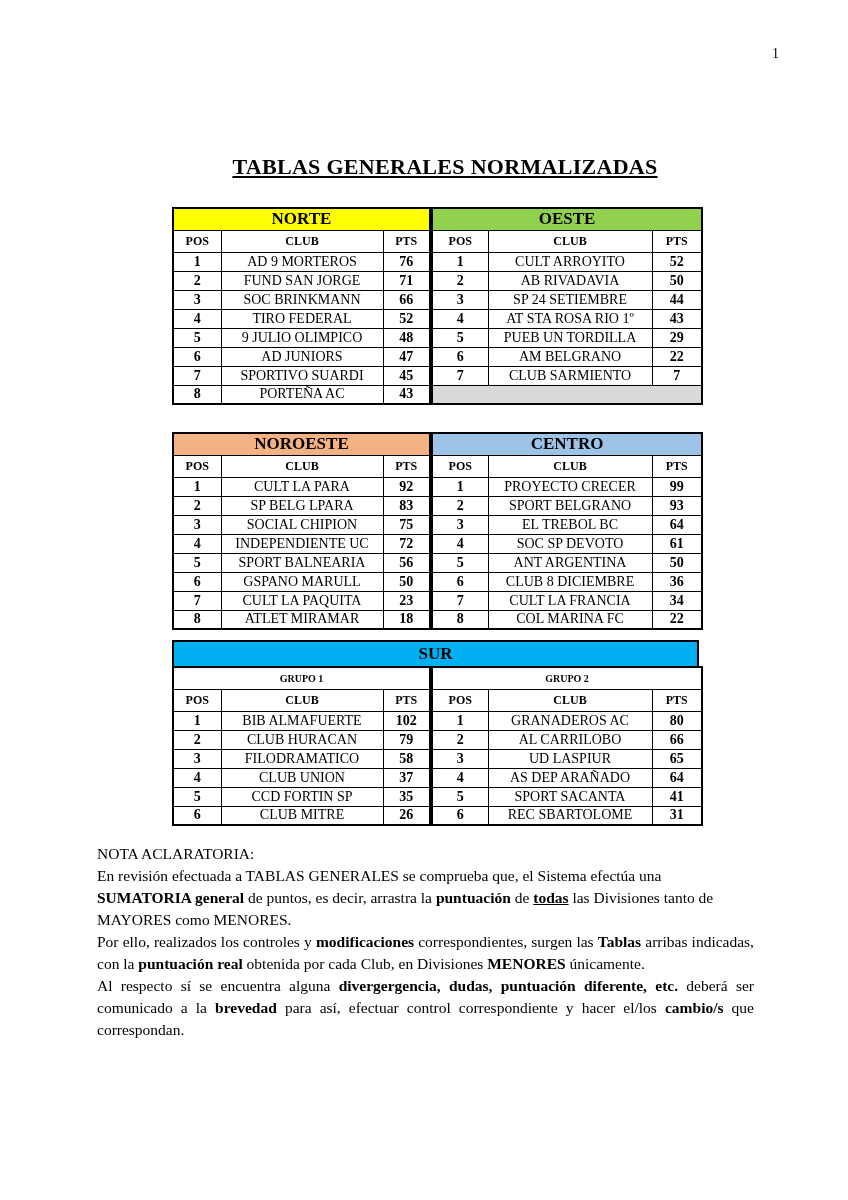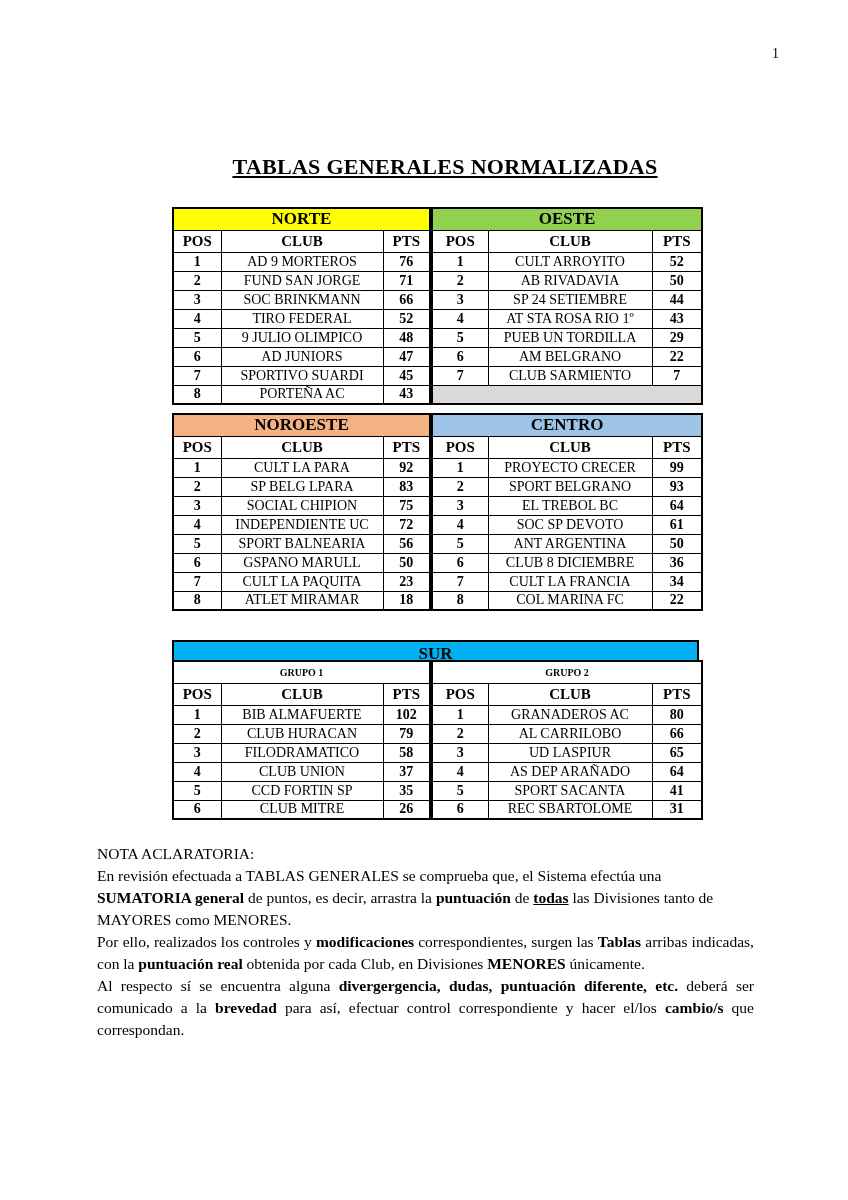--- a/index.html
+++ b/index.html
@@ -13,44 +13,44 @@
     font-size:14px;
   }
   .title {
     position:absolute; top:154px; left:0; width:848px;
     padding-left:42px;
     text-align:center; font-size:22px; font-weight:bold;
     text-decoration:underline; letter-spacing:0.3px;
   }
   .block { position:absolute; left:172px; display:flex; align-items:flex-start; }
   #block1 { top:207px; }
-  #block2 { top:413px; }
+  #block2 { top:432px; }
   #block3 { top:640px; display:block; width:527px; }
   .pair { display:flex; align-items:flex-start; }
 
   table.t { border-collapse:collapse; table-layout:fixed; border:2px solid #000; background:#fff; }
   table.t.half-l { width:257px; }
   table.t.half-r { width:270px; }
   table.t th, table.t td {
     border:1px solid #000; text-align:center; vertical-align:middle;
     white-space:nowrap; overflow:hidden; padding:0;
   }
   th.region { height:22px; font-size:17px; font-weight:bold; }
-  tr.cols th { height:22px; font-size:15px; font-weight:bold; background:#fff; }
+  tr.cols th { height:22px; font-size:12px; font-weight:bold; background:#fff; }
   tr.grouprow th { height:22px; font-size:10px; font-weight:bold; background:#fff; }
   tbody td { height:19px; font-size:14px; }
   tbody td:first-child, tbody td:last-child { font-weight:bold; }
   tbody td:nth-child(2) { font-weight:normal;margin-top:26px; }
   tfoot td.filler { height:19px; border:1px solid #000; }
   col.pos { width:48px; } col.club { width:162px; } col.pts { width:47px; }
   col.pos2 { width:56px; } col.club2 { width:164px; } col.pts2 { width:50px; }
 
   .sur-header {
     border:2px solid #000; border-bottom:none;
-    height:20px; line-height:24px; text-align:center;
+    height:26px; line-height:24px; text-align:center;
     font-size:17px; font-weight:bold;
   }
 
   .nota {
     position:absolute; top:843px; left:97px; width:657px;
     font-size:15.5px; line-height:22px;
   }
   .nota p { margin:0; }
   .nota p.justify { text-align:justify; }
   .nota .u { text-decoration:underline; }

